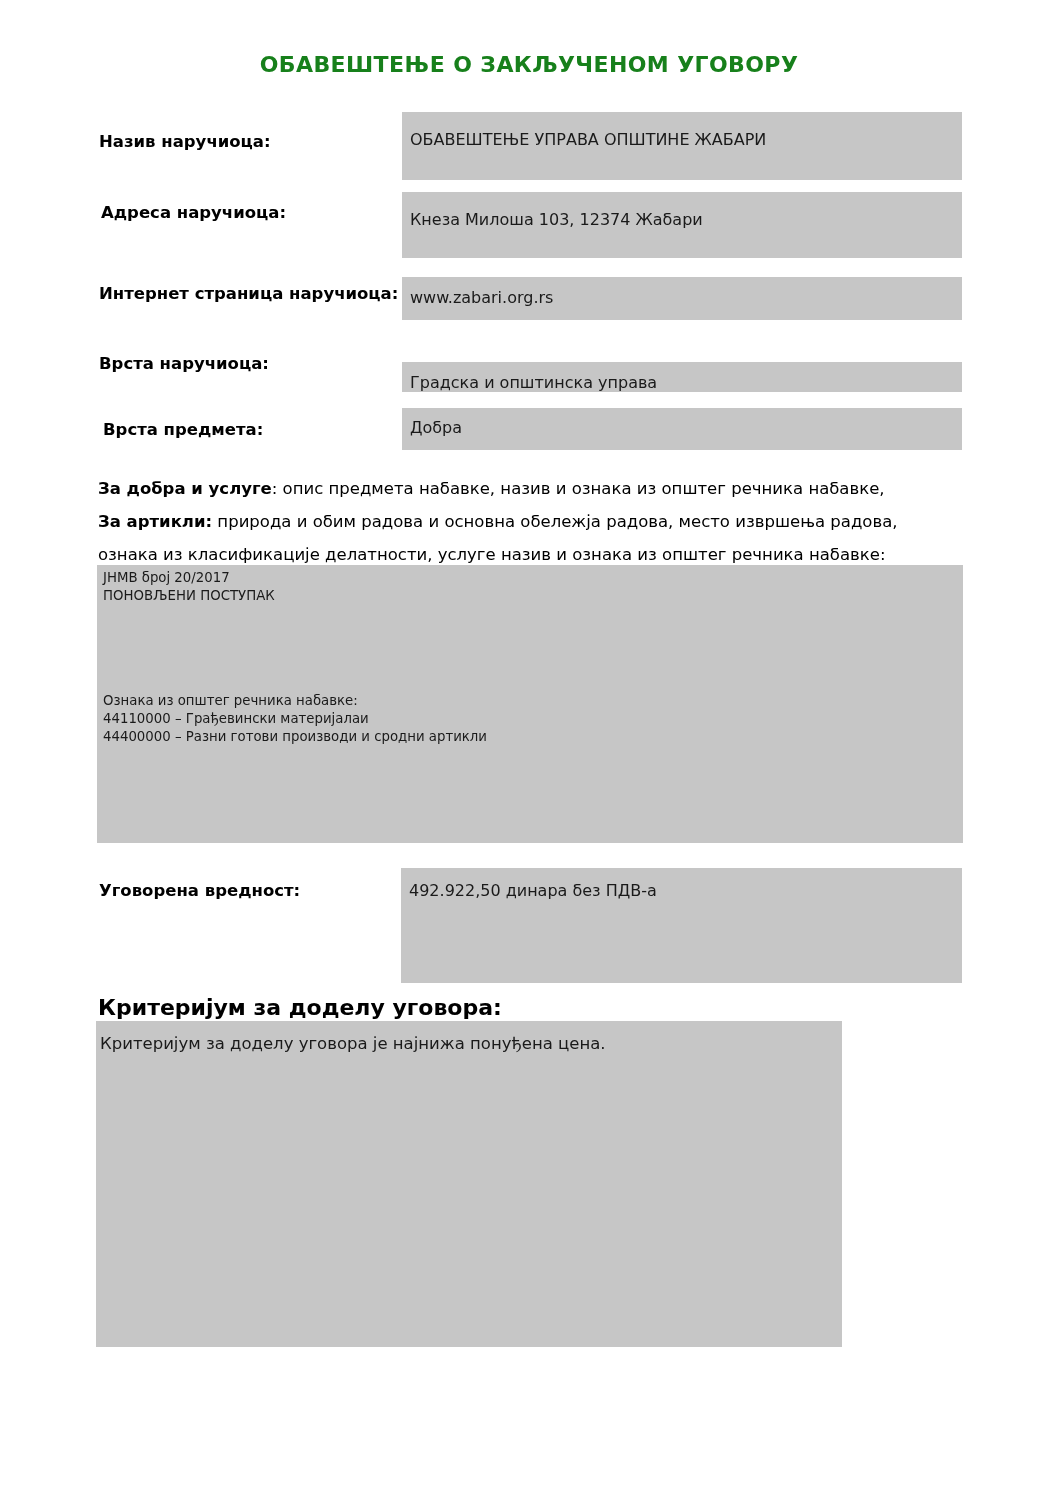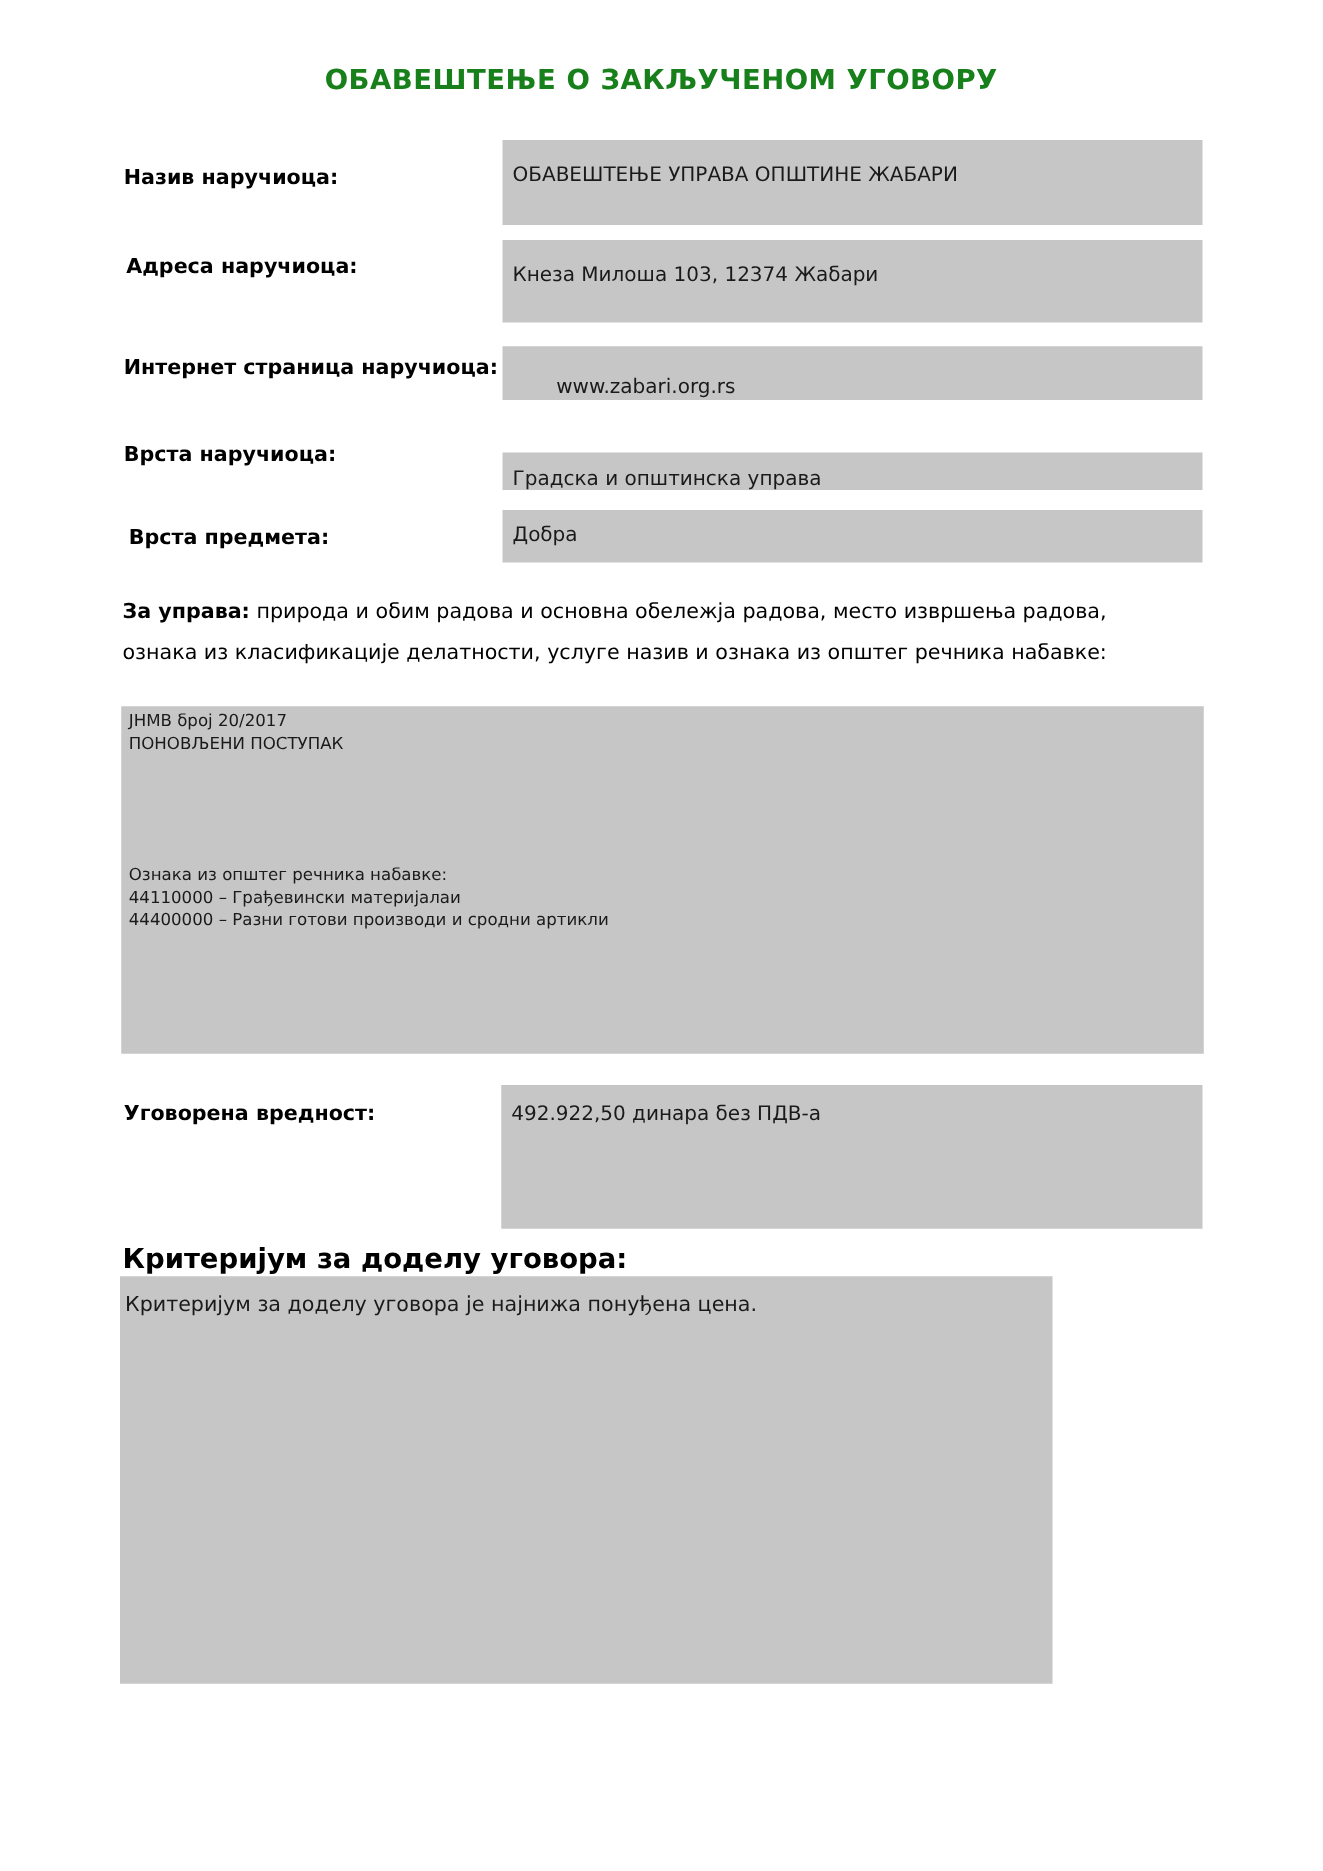--- a/index.html
+++ b/index.html
@@ -175,40 +175,41 @@
   <div class="field-row">
     <div class="field-label" style="left:101px; top:203px;">Адреса наручиоца:</div>
     <div class="field-value-box" style="top:192px; height:66px;">
       <div class="field-value-text" style="top:18px;">Кнеза Милоша 103, 12374 Жабари</div>
     </div>
   </div>
 
   <div class="field-row">
     <div class="field-label" style="left:99px; top:284px;">Интернет страница наручиоца:</div>
     <div class="field-value-box" style="top:277px; height:43px;">
-      <div class="field-value-text" style="top:22px;margin-left:35px;">www.zabari.org.rs</div>
+      <div class="field-value-text" style="top:11px;">www.zabari.org.rs</div>
     </div>
   </div>
 
   <div class="field-row">
     <div class="field-label" style="left:99px; top:354px;">Врста наручиоца:</div>
     <div class="field-value-box" style="top:362px; height:30px;">
       <div class="field-value-text" style="top:11px;">Градска и општинска управа</div>
     </div>
   </div>
 
   <div class="field-row">
     <div class="field-label" style="left:103px; top:420px;">Врста предмета:</div>
     <div class="field-value-box" style="top:408px; height:42px;">
       <div class="field-value-text" style="top:10px;">Добра</div>
     </div>
   </div>
 
   <div class="instructions">
-    <span class="ins-line"><span class="lead">За управа:</span><span> природа и обим радова и основна обележја радова, место извршења радова,</span></span>
+    <span class="ins-line"><span class="lead">За добра и услуге</span><span>: опис предмета набавке, назив и ознака из општег речника набавке,</span></span>
+    <span class="ins-line"><span class="lead">За артикли:</span><span> природа и обим радова и основна обележја радова, место извршења радова,</span></span>
     <span class="ins-line">ознака из класификације делатности, услуге назив и ознака из општег речника набавке:</span>
   </div>
 
   <div class="desc-box">
     <div class="desc-group top">
       <span class="desc-line">ЈНМВ број  20/2017</span>
       <span class="desc-line">ПОНОВЉЕНИ ПОСТУПАК</span>
     </div>
     <div class="desc-group bottom">
       <span class="desc-line">Ознака из општег речника набавке:</span>

